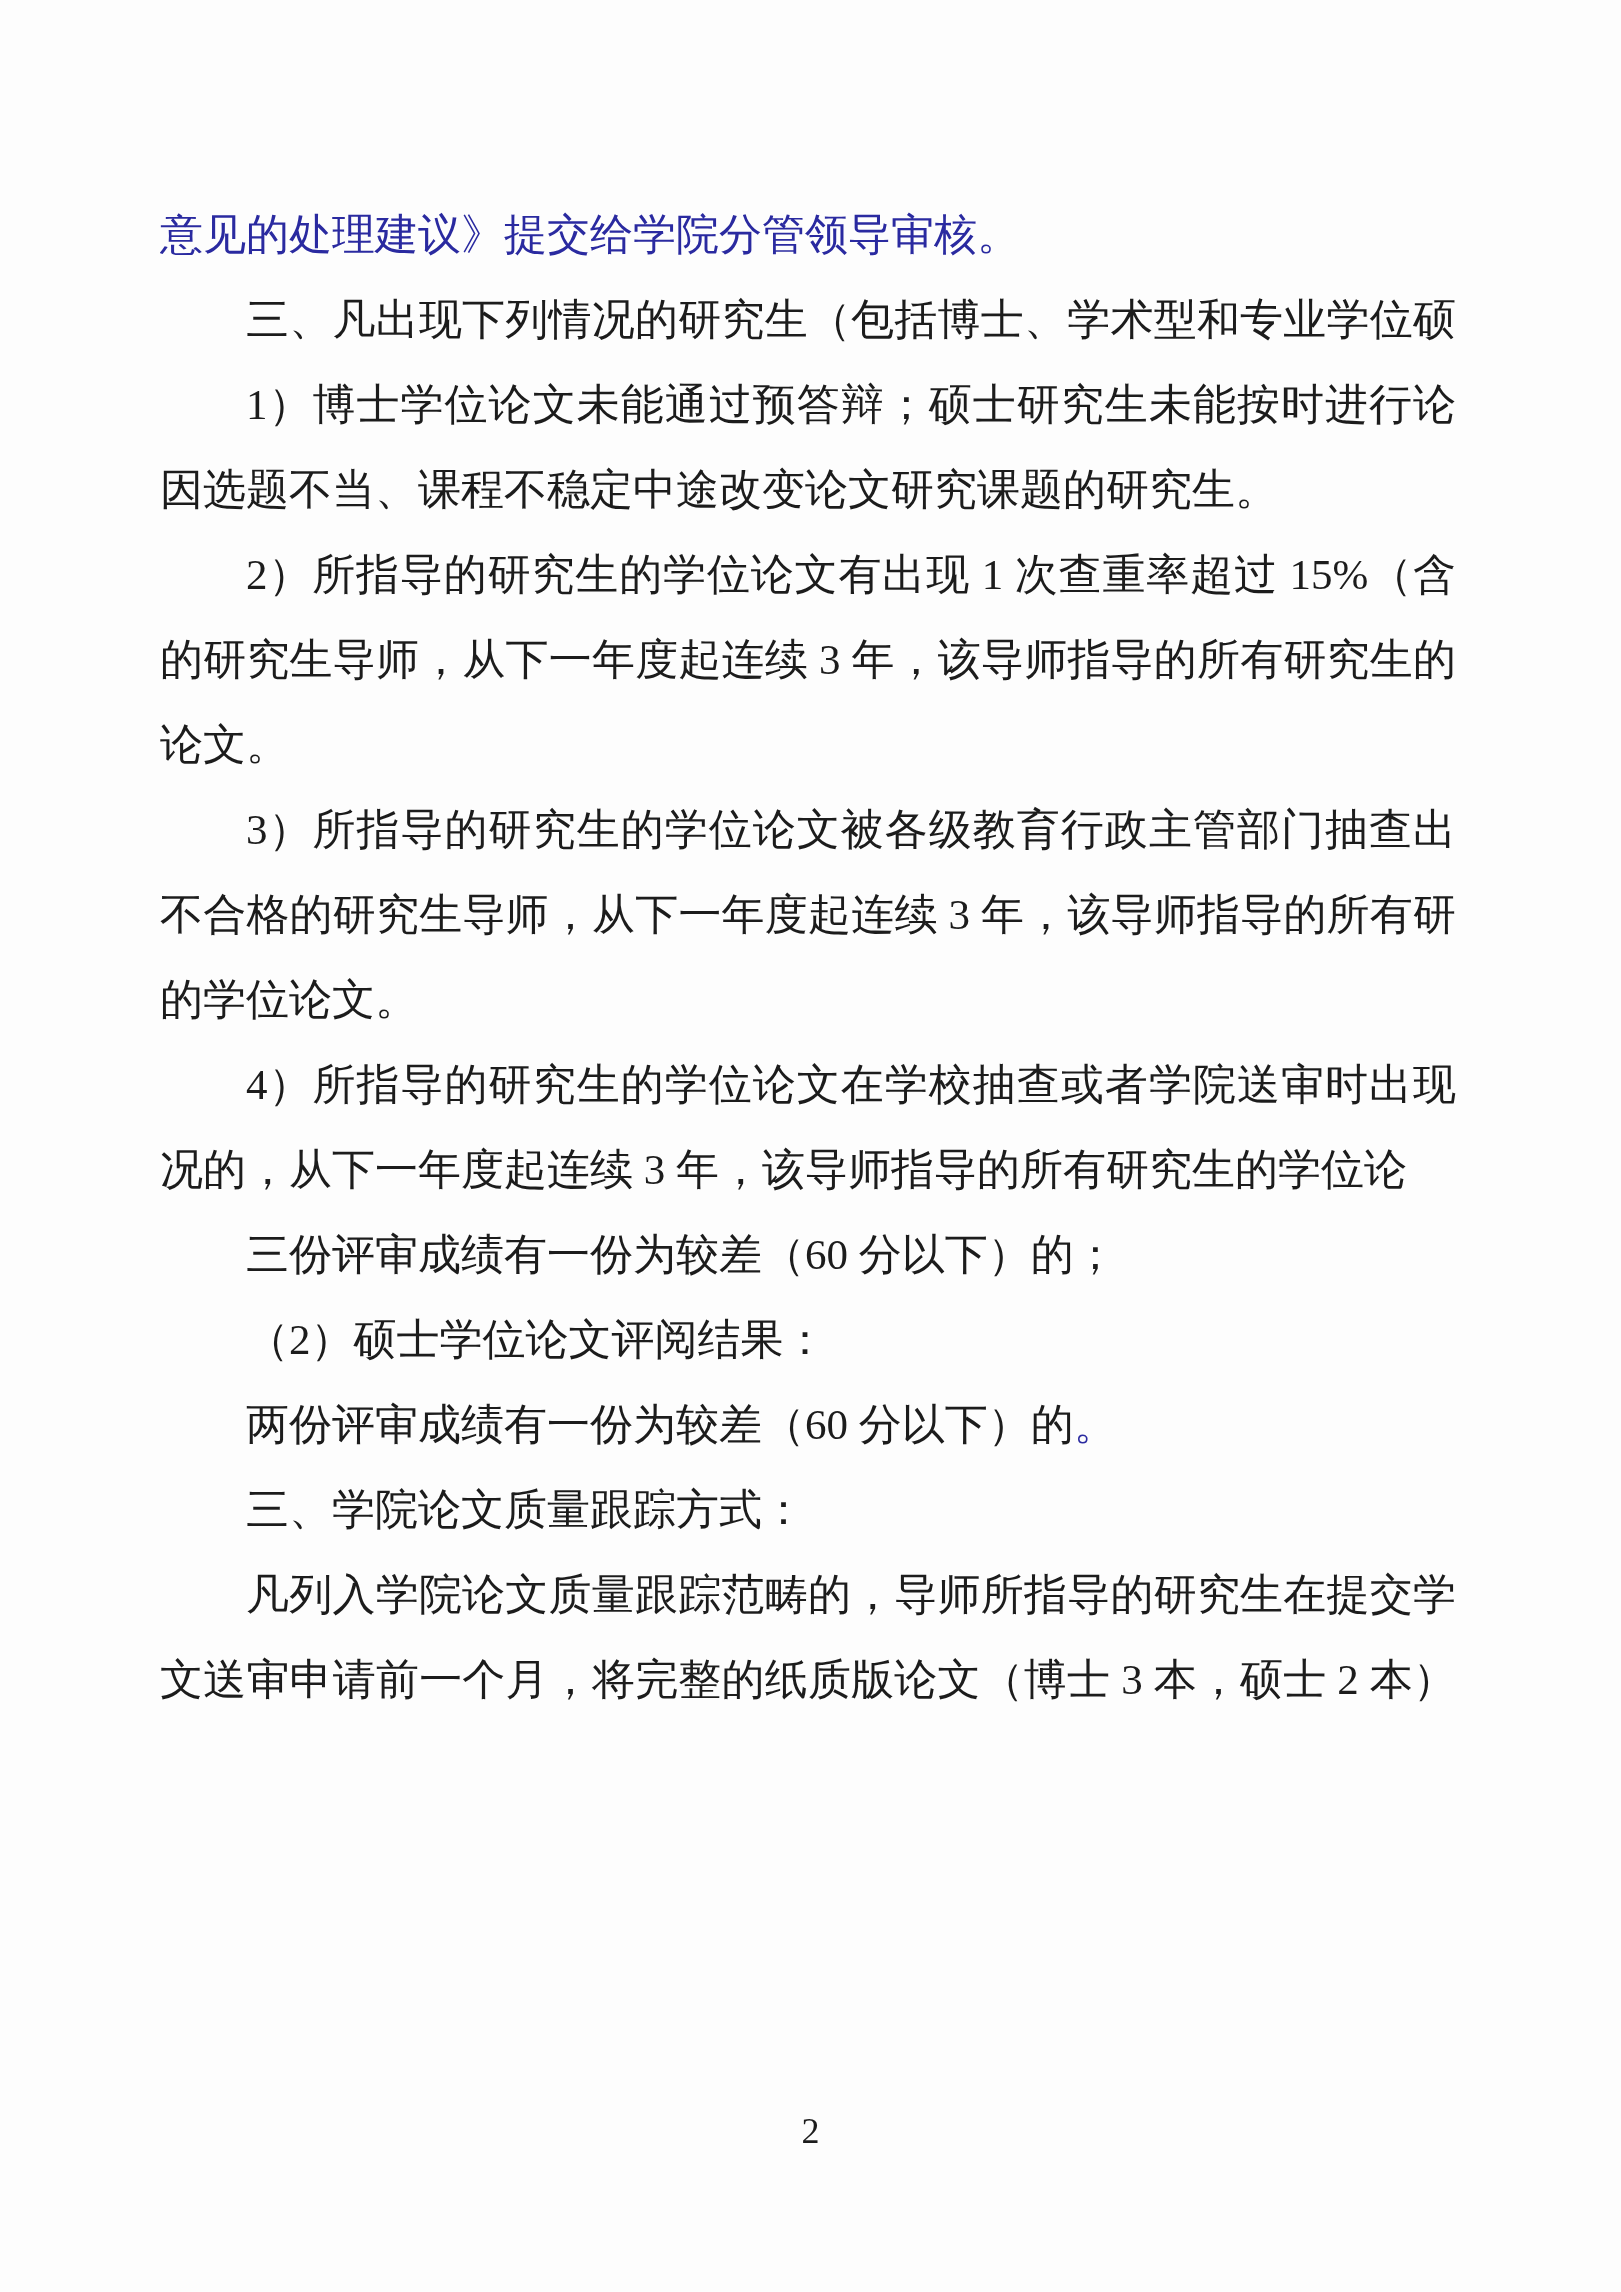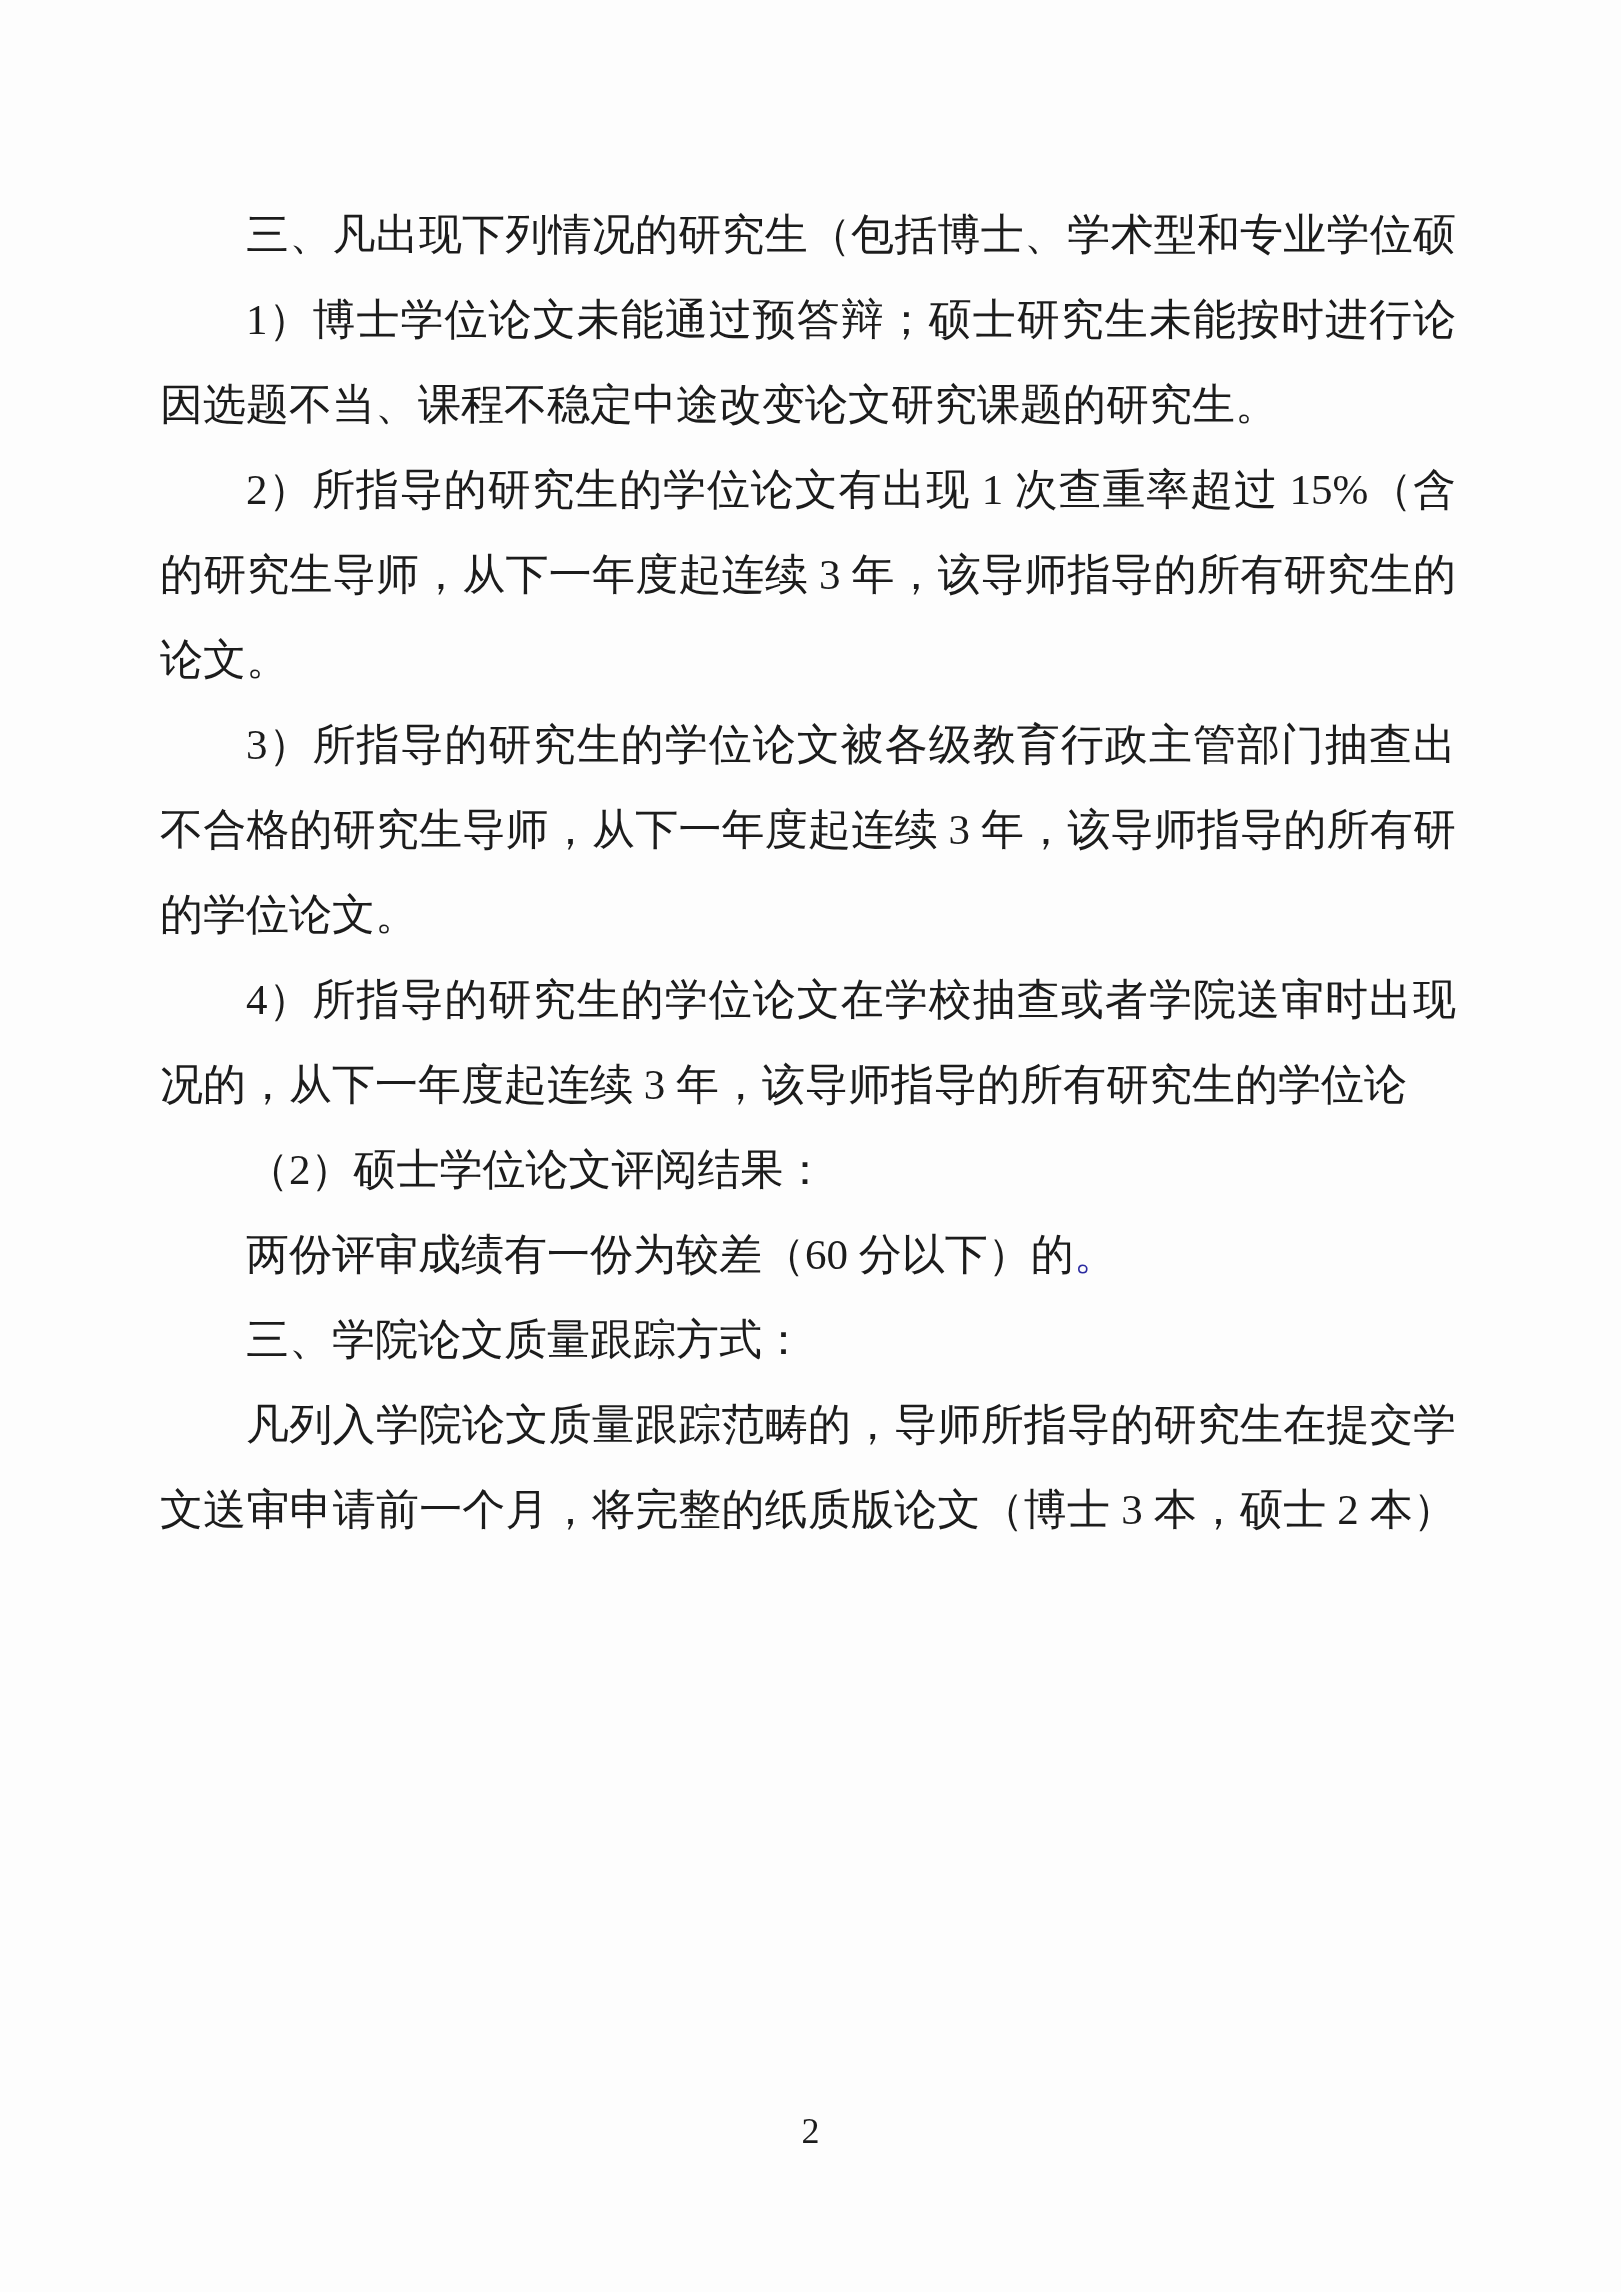--- a/index.html
+++ b/index.html
@@ -49,31 +49,33 @@
     font-size: 36px;
     line-height: 49px;
     color: #1c1c1c;
   }
 </style>
 </head>
 <body>
 
 <div class="page">
   <div class="content">
+      <div class="line"><span class="seg-blue">意见的处理建议》提交给学院分管领导审核。</span></div>
       <div class="line indent justify"><span class="seg-black">三、凡出现下列情况的研究生（包括博士、学术型和专业学位硕士研</span></div>
       <div class="line indent justify"><span class="seg-black">1）博士学位论文未能通过预答辩；硕士研究生未能按时进行论文开题；</span></div>
       <div class="line"><span class="seg-black">因选题不当、课程不稳定中途改变论文研究课题的研究生。</span></div>
       <div class="line indent justify"><span class="seg-black">2）所指导的研究生的学位论文有出现 1 次查重率超过 15%（含 15%）</span></div>
       <div class="line justify"><span class="seg-black">的研究生导师，从下一年度起连续 3 年，该导师指导的所有研究生的学位</span></div>
       <div class="line"><span class="seg-black">论文。</span></div>
       <div class="line indent justify"><span class="seg-black">3）所指导的研究生的学位论文被各级教育行政主管部门抽查出现 1 次</span></div>
       <div class="line justify"><span class="seg-black">不合格的研究生导师，从下一年度起连续 3 年，该导师指导的所有研究生</span></div>
       <div class="line"><span class="seg-black">的学位论文。</span></div>
       <div class="line indent justify"><span class="seg-black">4）所指导的研究生的学位论文在学校抽查或者学院送审时出现下列情</span></div>
       <div class="line"><span class="seg-black">况的，从下一年度起连续 3 年，该导师指导的所有研究生的学位论文：</span></div>
+      <div class="line indent"><span class="seg-black">三份评审成绩有一份为较差（60 分以下）的；</span></div>
       <div class="line indent"><span class="seg-black">（2）硕士学位论文评阅结果：</span></div>
       <div class="line indent"><span class="seg-black">两份评审成绩有一份为较差（60 分以下）的</span><span class="seg-blue">。</span></div>
       <div class="line indent"><span class="seg-black">三、学院论文质量跟踪方式：</span></div>
       <div class="line indent justify"><span class="seg-black">凡列入学院论文质量跟踪范畴的，导师所指导的研究生在提交学位论</span></div>
       <div class="line justify"><span class="seg-black">文送审申请前一个月，将完整的纸质版论文（博士 3 本，硕士 2 本）交予</span></div>
     </div>
   <div class="page-number">2</div>
 </div>
 
 

